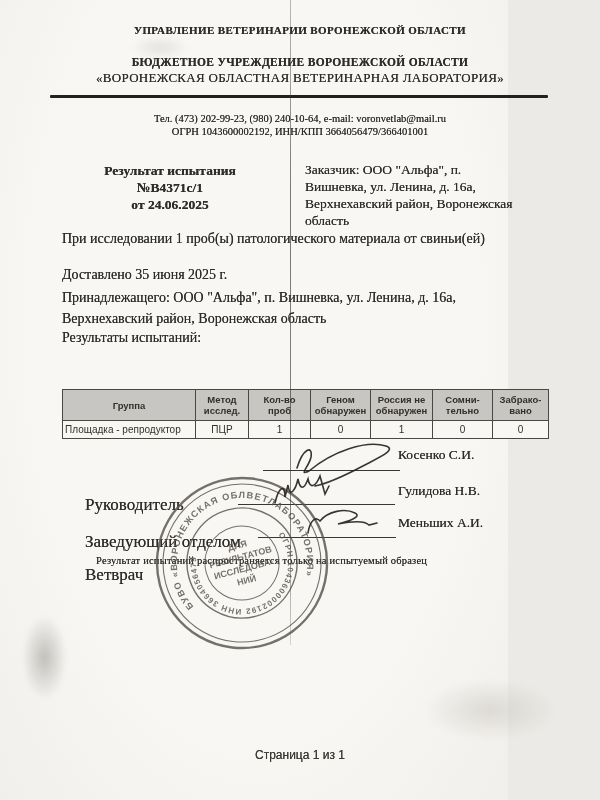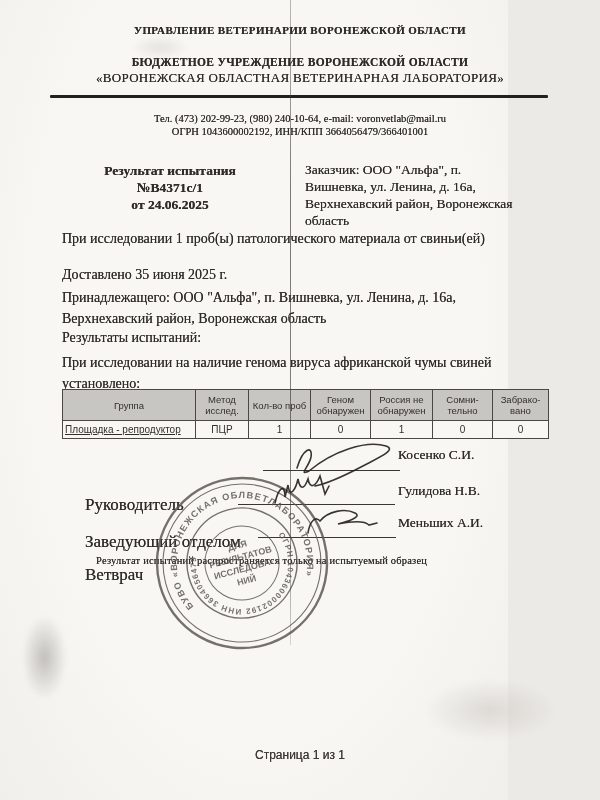--- a/index.html
+++ b/index.html
@@ -35,23 +35,23 @@
   .p5{top:353px;width:450px;}
   table.results{
     position:absolute;left:62px;top:389px;width:486px;
     border-collapse:collapse;table-layout:fixed;
     font-family:"Liberation Sans", sans-serif;font-size:9.5px;color:#333029;
   }
   table.results th, table.results td{
     border:1px solid #4b4842;padding:1px 2px;text-align:center;vertical-align:middle;
     overflow:hidden;
   }
-  table.results th{background:#c8c6c2;font-weight:normal;height:28px;line-height:11px;}
+  table.results th{background:#c8c6c2;font-weight:bold;height:28px;line-height:11px;}
   table.results td{background:#f8f7f4;height:15px;font-size:10px;}
-  table.results td.first{text-align:left;text-decoration:underline;}
+  table.results td.first{text-align:left;}
   .sig-role{left:85px;font-size:17px;margin-top:48px;}
   .sig-name{left:398px;font-size:13.5px;}
   .sig-line{position:absolute;height:1.4px;background:#3a3733;}
   .note{top:555px;left:96px;font-size:10.5px;letter-spacing:.2px;}
   .footer{top:748px;font-family:"Liberation Sans", sans-serif;font-size:12px;color:#3c3933;}
   .fold-line{position:absolute;left:290px;top:0;width:1px;height:645px;
     background:linear-gradient(180deg, rgba(70,66,60,.35), rgba(55,52,47,.65) 30%, rgba(55,52,47,.6) 80%, rgba(70,66,60,.2));}
   .smudge{position:absolute;pointer-events:none;filter:blur(2px);}
   .sm1{left:22px;top:615px;width:45px;height:85px;
     background:radial-gradient(ellipse, rgba(110,106,100,.38), rgba(110,106,100,0) 70%);}
@@ -78,21 +78,20 @@
     <div>Результат испытания</div>
     <div>№В4371с/1</div>
     <div>от 24.06.2025</div>
   </div>
   <div class="cust-block txt">Заказчик: ООО "Альфа", п. Вишневка, ул. Ленина, д. 16а, Верхнехавский район, Воронежская область</div>
 
   <div class="txt body-p p1">При исследовании 1 проб(ы) патологического материала от свиньи(ей)</div>
   <div class="txt body-p p2">Доставлено 35 июня 2025 г.</div>
   <div class="txt body-p p3">Принадлежащего: ООО "Альфа", п. Вишневка, ул. Ленина, д. 16а, Верхнехавский район, Воронежская область</div>
   <div class="txt body-p p4">Результаты испытаний:</div>
-  <div class="txt body-p p5">При исследовании на наличие генома вируса африканской чумы свиней установлено:</div>
 
   <table class="results">
     <colgroup>
       <col style="width:133px">
         <col style="width:53px">
         <col style="width:62px">
       <col style="width:60px">
         <col style="width:62px">
         <col style="width:60px">
         <col style="width:56px">

